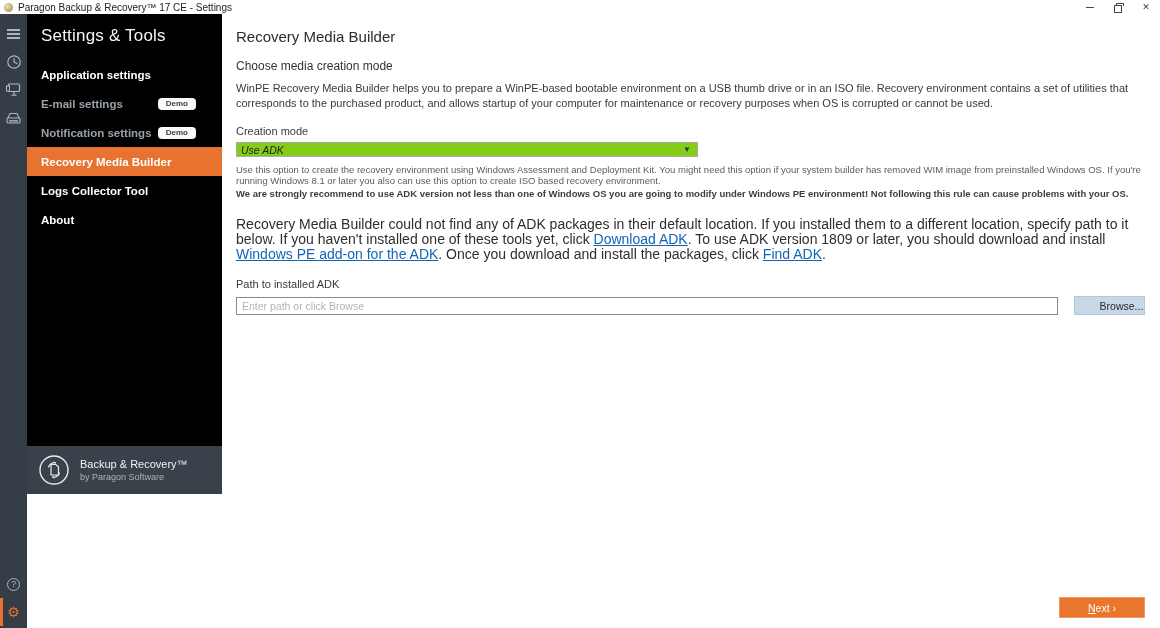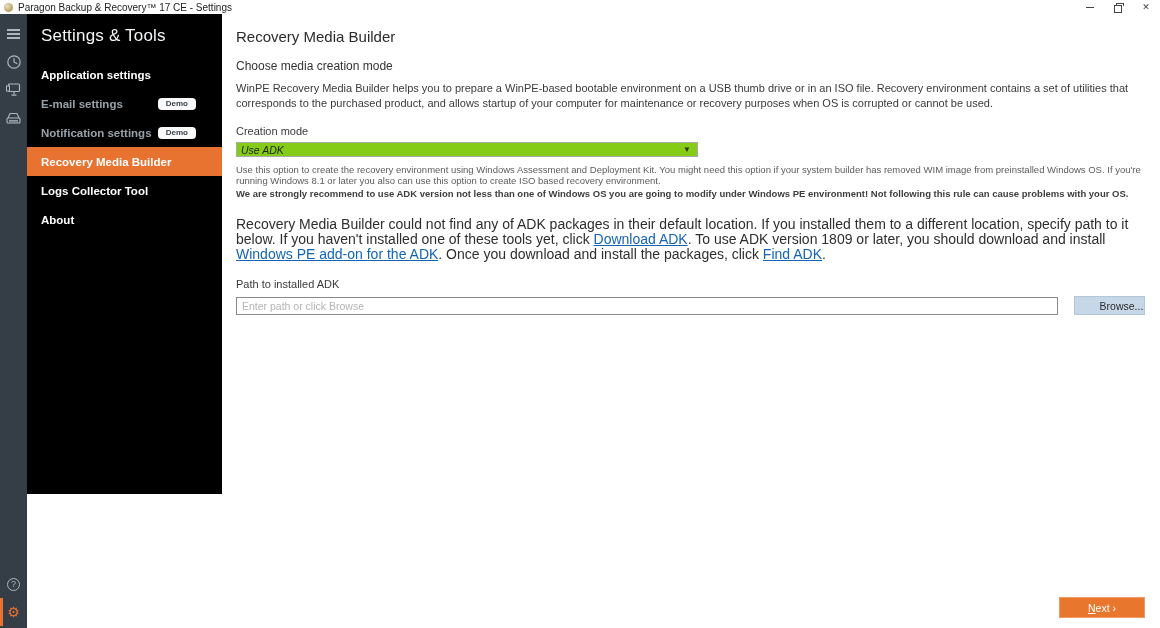--- a/index.html
+++ b/index.html
@@ -145,20 +145,32 @@
     <div class="side-item active">
       <span class="label">Recovery Media Builder</span>
     </div>
     <div class="side-item">
       <span class="label">Logs Collector Tool</span>
     </div>
     <div class="side-item">
       <span class="label">About</span>
     </div>
 
+    <div class="sidebar-footer">
+      <svg class="logo-circle" viewBox="0 0 32 32">
+        <circle cx="16" cy="16" r="14" fill="none" stroke="#e8eaec" stroke-width="1.4"></circle>
+        <path d="M13 10.5 h5 l2.5 2.5 v8 h-7.5 z" fill="none" stroke="#e8eaec" stroke-width="1.2"></path>
+        <path d="M10.5 13 a7 7 0 0 1 5 -4.2 M15.5 8.2 l1.8 0.3 l-0.5 1.8" fill="none" stroke="#e8eaec" stroke-width="1.1" stroke-linecap="round"></path>
+        <path d="M21.5 19 a7 7 0 0 1 -5 4.2 M16.5 23.8 l-1.8 -0.3 l0.5 -1.8" fill="none" stroke="#e8eaec" stroke-width="1.1" stroke-linecap="round"></path>
+      </svg>
+      <div class="footer-text">
+        <div class="footer-product">Backup &amp; Recovery™</div>
+        <div class="footer-byline">by Paragon Software</div>
+      </div>
+    </div>
   </div>
 
   <div class="main">
     <div class="page-title">Recovery Media Builder</div>
     <div class="page-subtitle">Choose media creation mode</div>
     <div class="intro">WinPE Recovery Media Builder helps you to prepare a WinPE-based bootable environment on a USB thumb drive or in an ISO file. Recovery environment contains a set of utilities that corresponds to the purchased product, and allows startup of your computer for maintenance or recovery purposes when OS is corrupted or cannot be used.</div>
 
     <div class="field-label">Creation mode</div>
     <div class="combo">
       <span class="combo-value">Use ADK</span>

